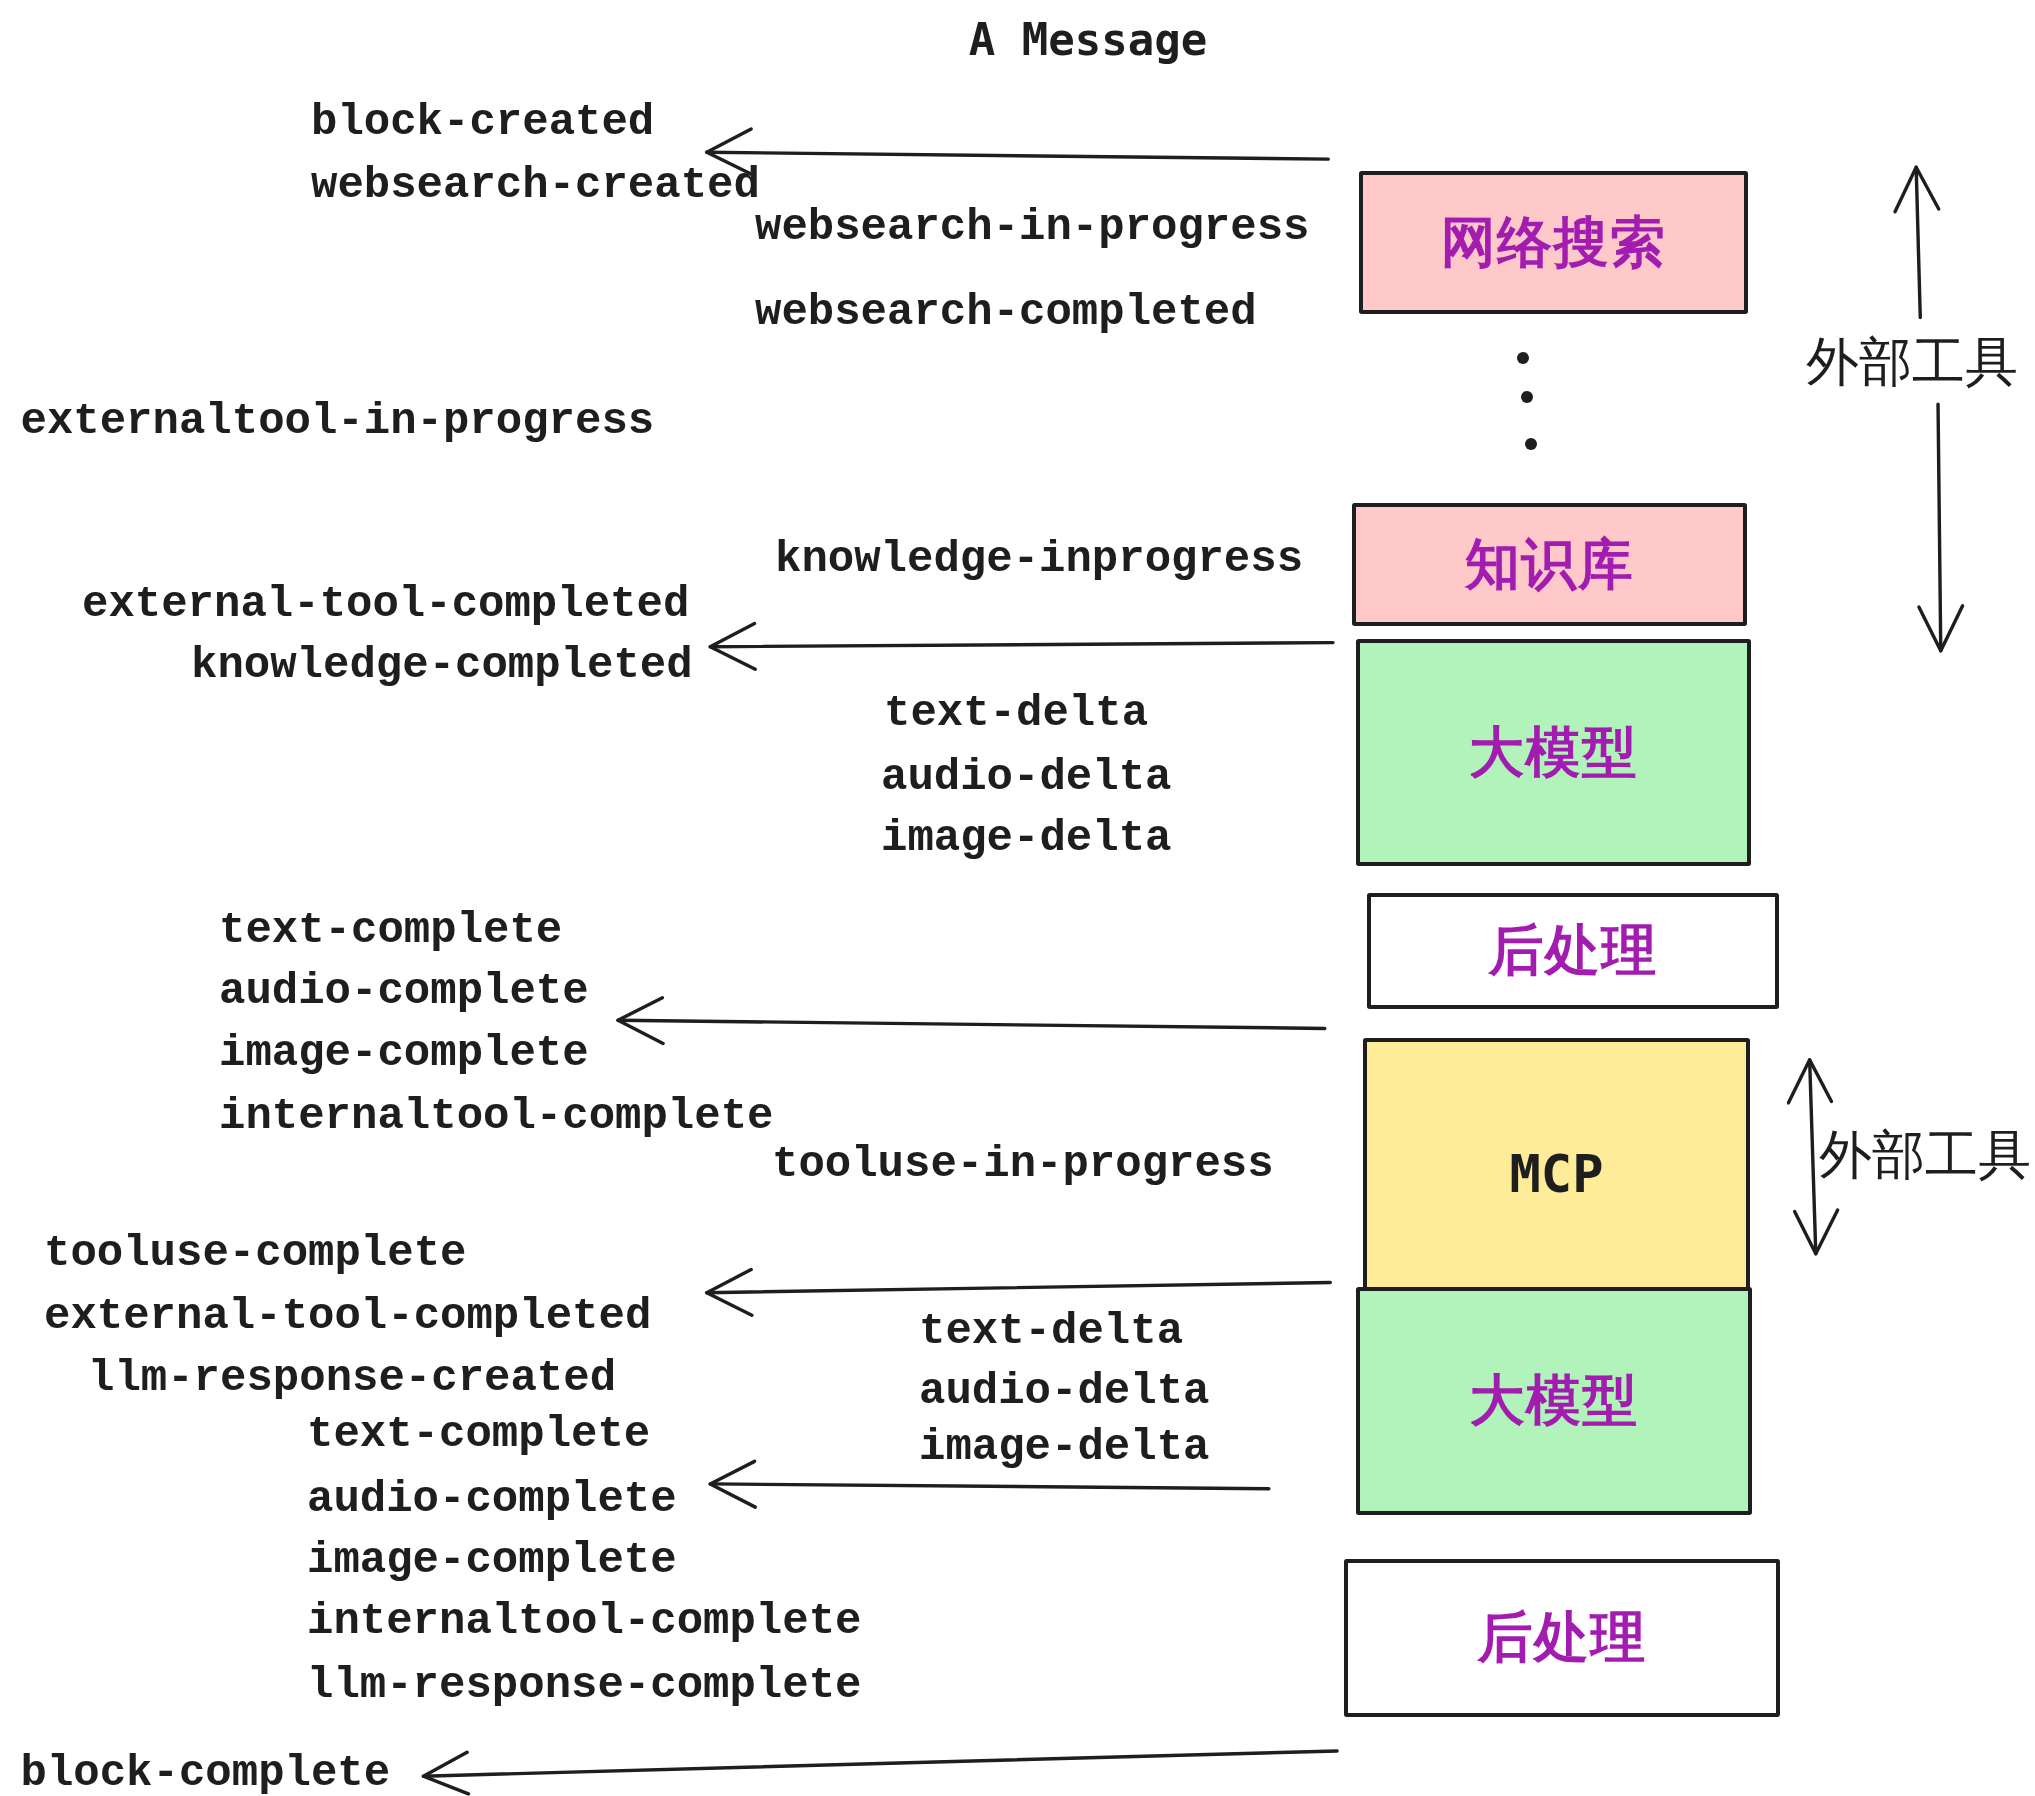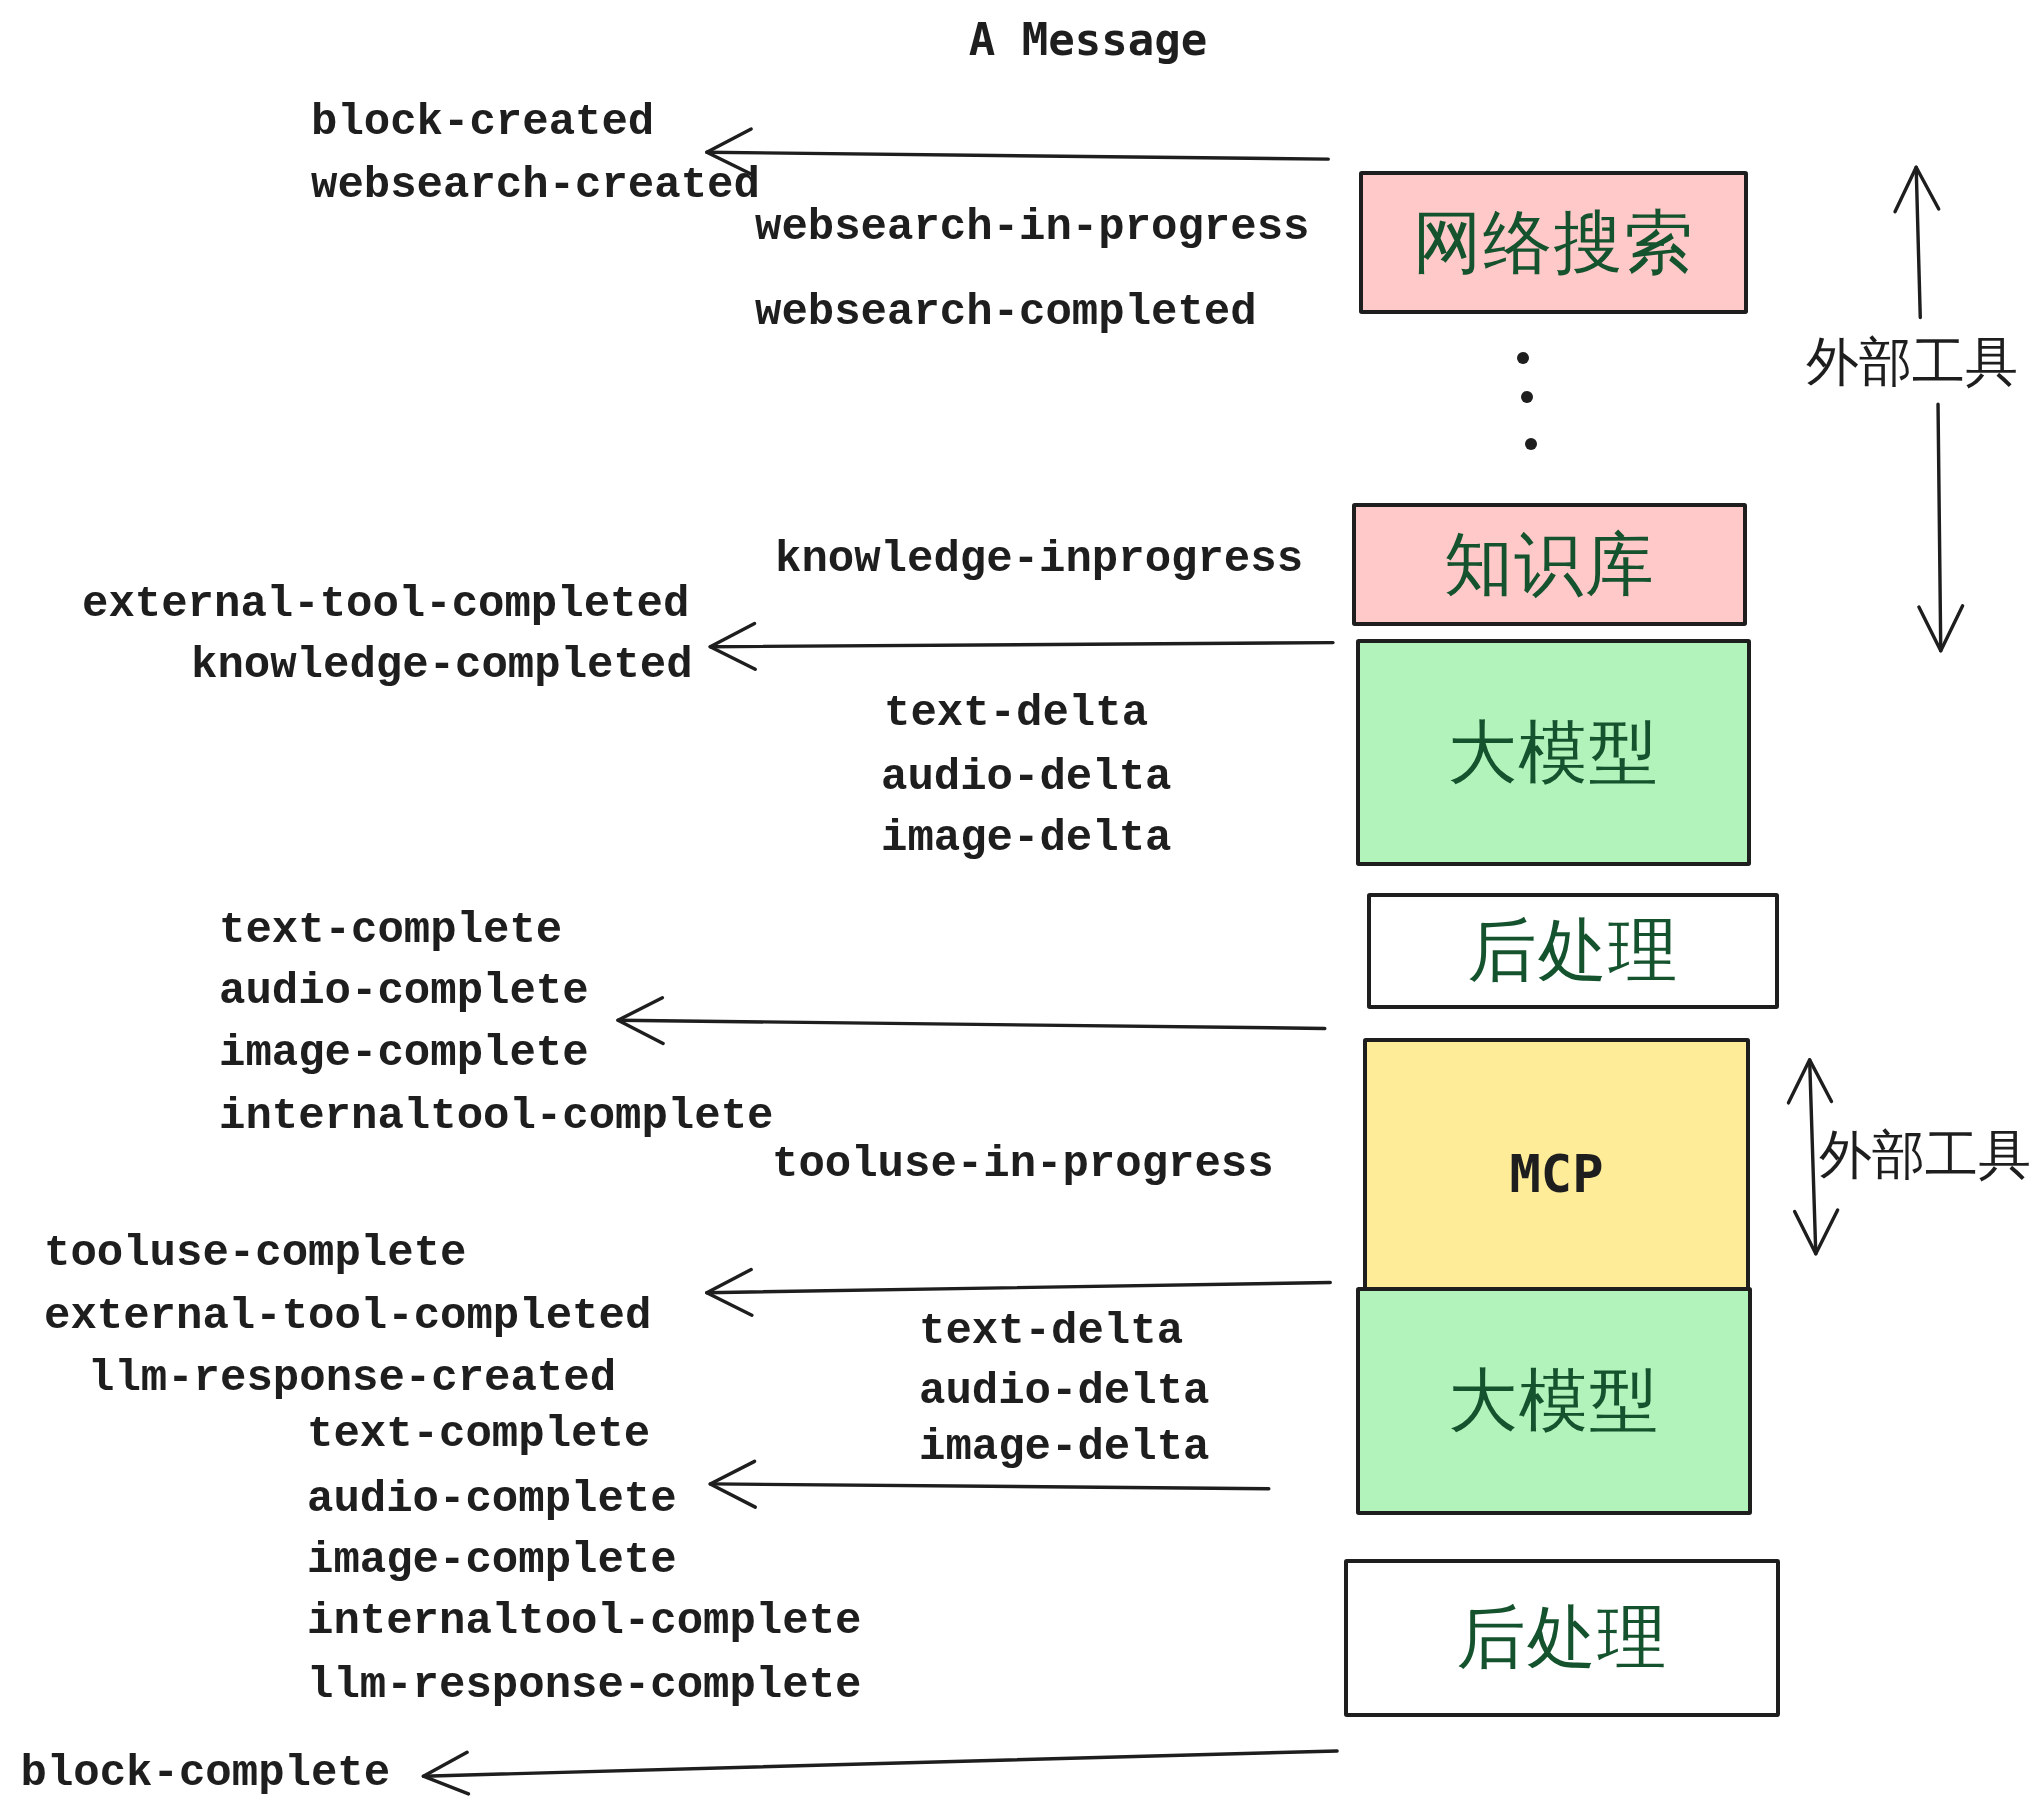--- a/index.html
+++ b/index.html
@@ -41,23 +41,23 @@
     position: absolute;
     border: 4.1px solid #1e1e1e;
     border-radius: 2.7px;
     display: flex;
     align-items: center;
     justify-content: center;
     box-sizing: border-box;
   }
   .box .cn {
     font-family: "Liberation Sans", sans-serif;
-    font-size: 69px;
-    font-weight: 400;
-    color: #14532d;
+    font-size: 55px;
+    font-weight: 700;
+    color: #a21caf;
     letter-spacing: 1.4px;
   }
   .box .mono {
     font-family: "DejaVu Sans Mono", monospace;
     font-size: 52px;
     font-weight: bold;
     color: #1e1e1e;
   }
   .fill-pink   { background: #ffc9c9; }
   .fill-green  { background: #b2f2bb; }
@@ -97,20 +97,21 @@
 <body>
 
 <div id="canvas">
 
   <div class="title" style="left:1088px; top:9px;">A Message</div>
 
   <span class="ev" style="left:311px;  top:92px;">block-created</span>
   <span class="ev" style="left:311px;  top:155px;">websearch-created</span>
   <span class="ev" style="left:755px; top:197px;">websearch-in-progress</span>
   <span class="ev" style="left:755px; top:282px;">websearch-completed</span>
+  <span class="ev" style="left:20.5px;   top:391px;">externaltool-in-progress</span>
   <span class="ev" style="left:775px; top:529px;">knowledge-inprogress</span>
   <span class="ev" style="left:82px;  top:574px;">external-tool-completed</span>
   <span class="ev" style="left:191px;  top:635px;">knowledge-completed</span>
 
   <span class="ev" style="left:884px; top:683px;">text-delta</span>
   <span class="ev" style="left:881px; top:747px;">audio-delta</span>
   <span class="ev" style="left:881px; top:808px;">image-delta</span>
 
   <span class="ev" style="left:219px;  top:900px;">text-complete</span>
   <span class="ev" style="left:219px;  top:961px;">audio-complete</span>

